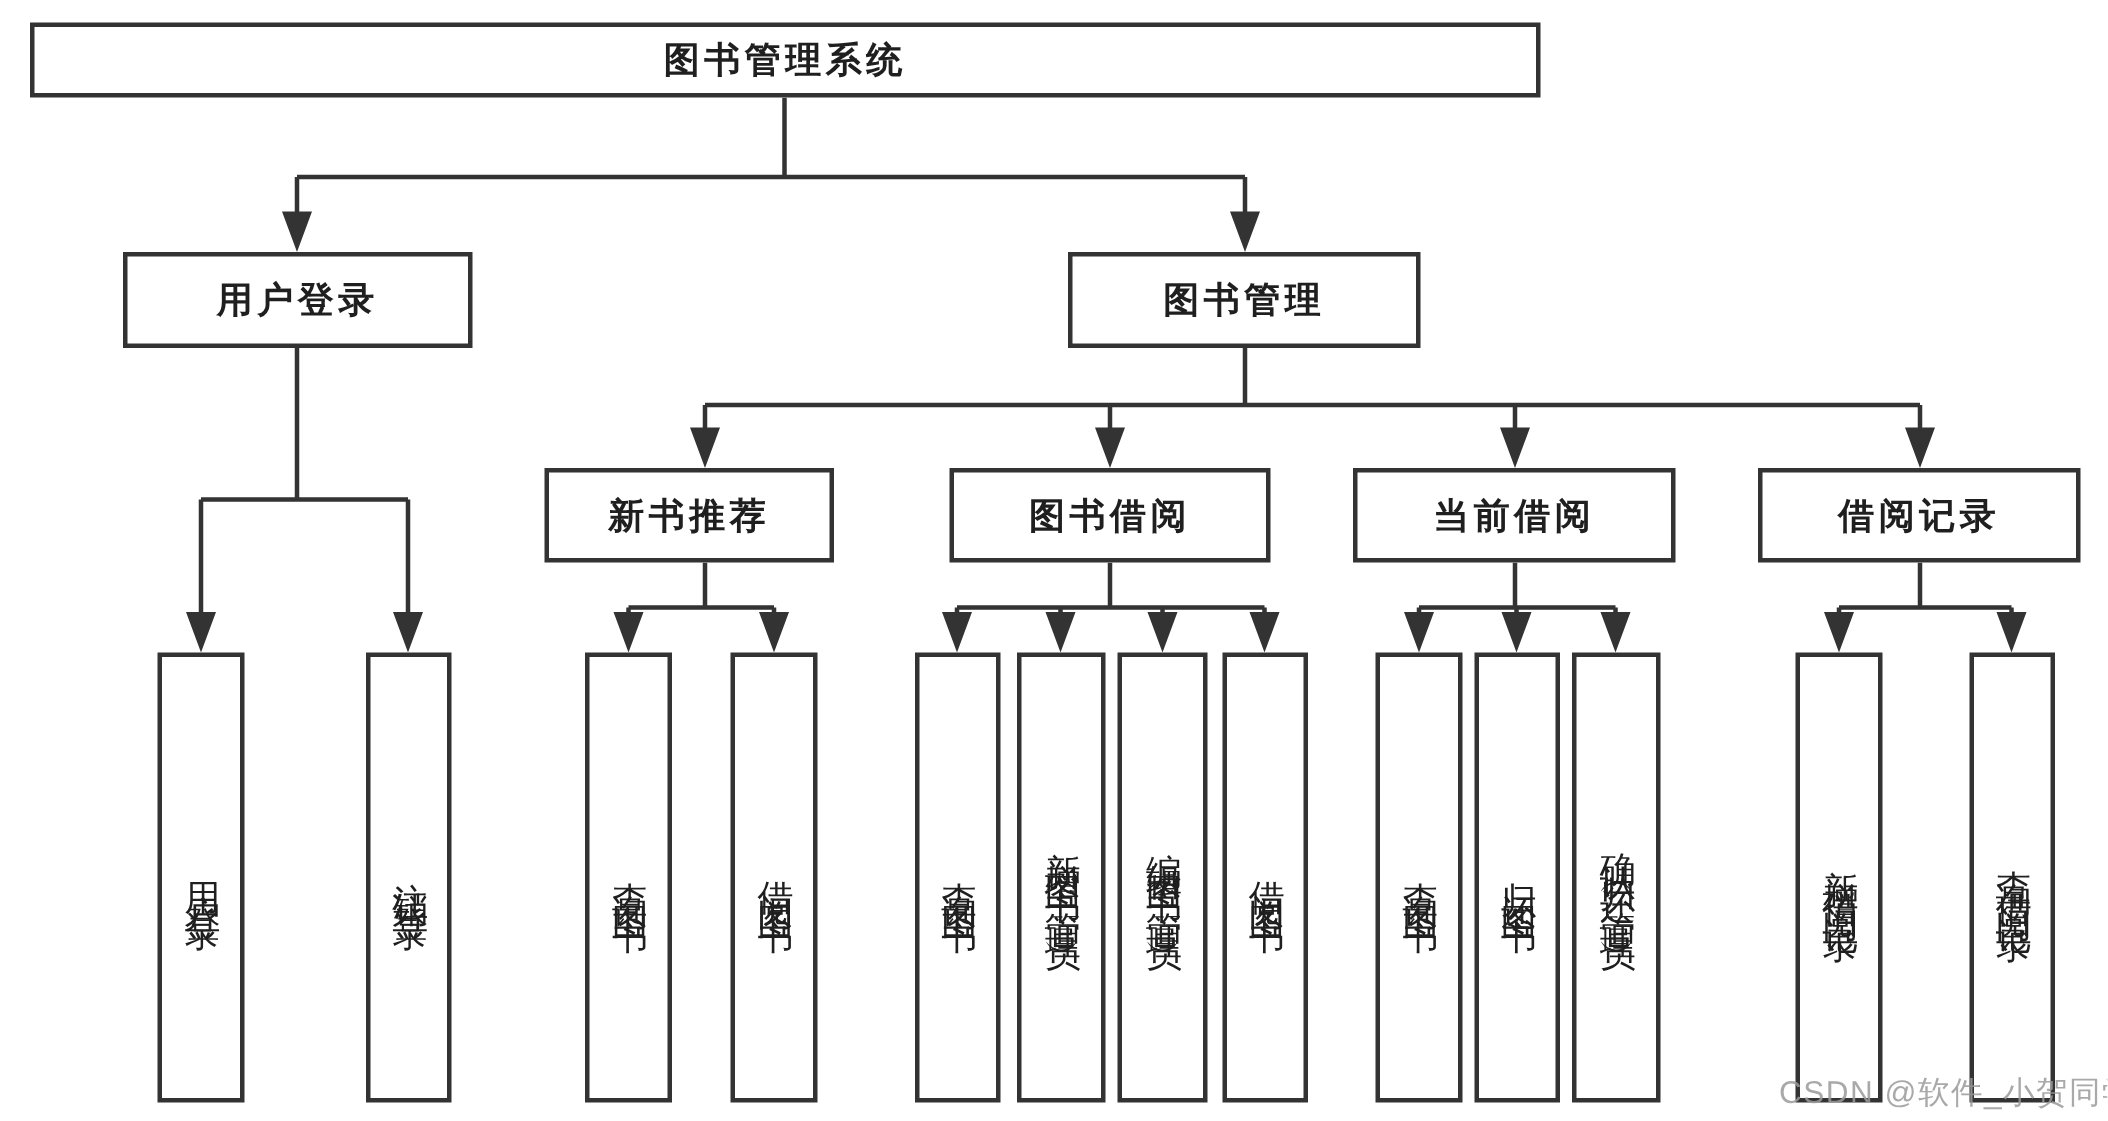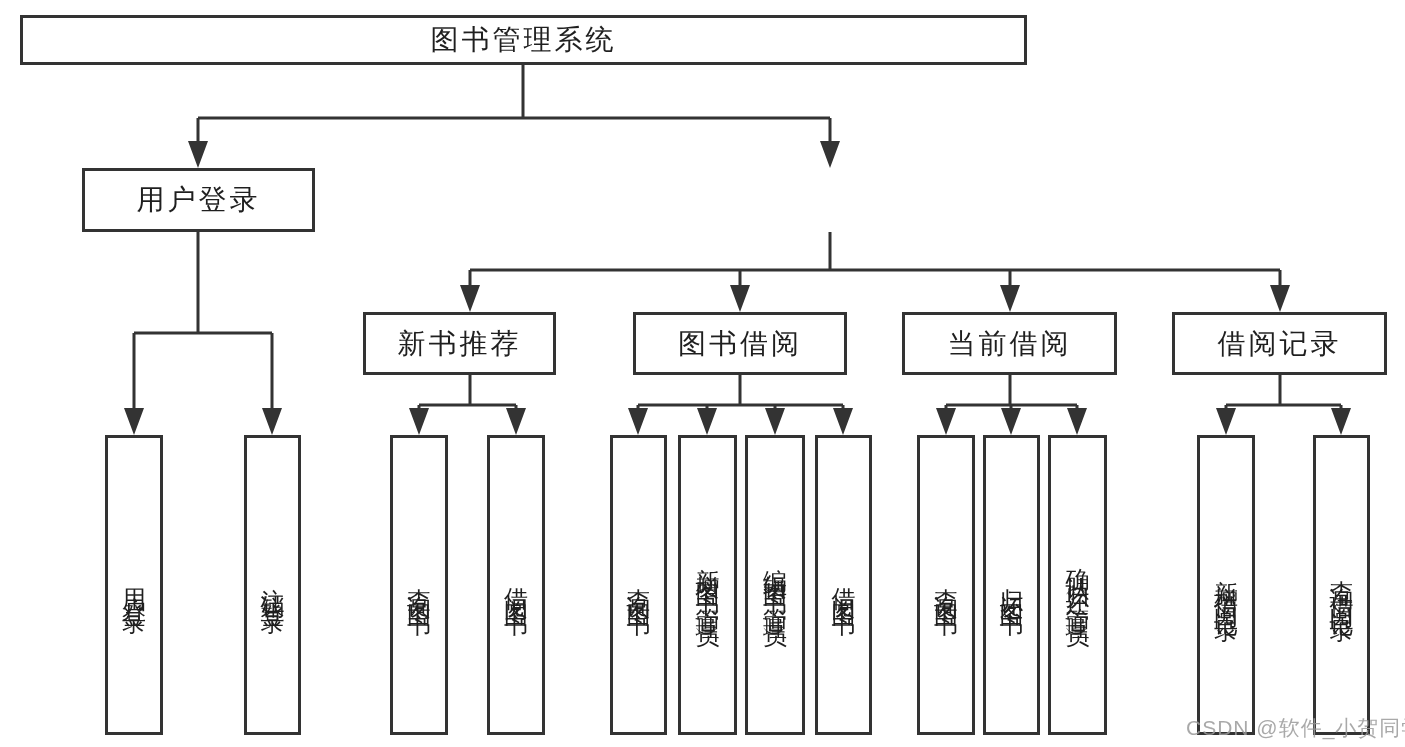--- a/index.html
+++ b/index.html
@@ -7,21 +7,21 @@
     position:relative; width:1405px; height:747px; background:#ffffff;
     font-family:"Liberation Sans", sans-serif; overflow:hidden;
   }
   svg.connectors { position:absolute; left:0; top:0; width:1405px; height:747px; }
   .node {
     position:absolute; box-sizing:border-box; background:#ffffff;
     border:3px solid #333333; color:#1f1f1f;
     display:flex; align-items:center; justify-content:center;
     text-align:center;
   }
-  .node.h { font-size:28px; letter-spacing:3px; white-space:nowrap; }
+  .node.h { font-size:24px; letter-spacing:3px; white-space:nowrap;font-weight:bold; }
   .node.v {
     writing-mode:vertical-rl; text-orientation:mixed;
     font-size:24px; letter-spacing:8px; line-height:1;
   }
   .watermark {
     position:absolute; left:1186px; top:714px;
     font-size:21px; letter-spacing:1px; color:#9b9b9b; opacity:.85;
     white-space:nowrap;
   }
 </style>
@@ -46,20 +46,21 @@
          M628 408 L648 408 L638 435 Z  M697 408 L717 408 L707 435 Z
          M765 408 L785 408 L775 435 Z  M833 408 L853 408 L843 435 Z
          M936 408 L956 408 L946 435 Z  M1001 408 L1021 408 L1011 435 Z
          M1067 408 L1087 408 L1077 435 Z
          M1216 408 L1236 408 L1226 435 Z  M1331 408 L1351 408 L1341 435 Z" fill="#333333" stroke="none"></path>
   </svg>
 
   <div class="node h" style="left:20px;top:15px;width:1007px;height:50px">图书管理系统</div>
 
   <div class="node h" style="left:82px;top:168px;width:233px;height:64px">用户登录</div>
+  <div class="node h" style="left:712px;top:168px;width:235px;height:64px">图书管理</div>
 
   <div class="node h" style="left:363px;top:312px;width:193px;height:63px">新书推荐</div>
   <div class="node h" style="left:902px;top:312px;width:215px;height:63px">当前借阅</div>
   <div class="node h" style="left:633px;top:312px;width:214px;height:63px">图书借阅</div>
   <div class="node h" style="left:1172px;top:312px;width:215px;height:63px">借阅记录</div>
 
   <div class="node v" style="left:105px;top:435px;width:58px;height:300px">用户登录</div>
   <div class="node v" style="left:244px;top:435px;width:57px;height:300px">注销登录</div>
 
   <div class="node v" style="left:390px;top:435px;width:58px;height:300px">查询图书</div>

